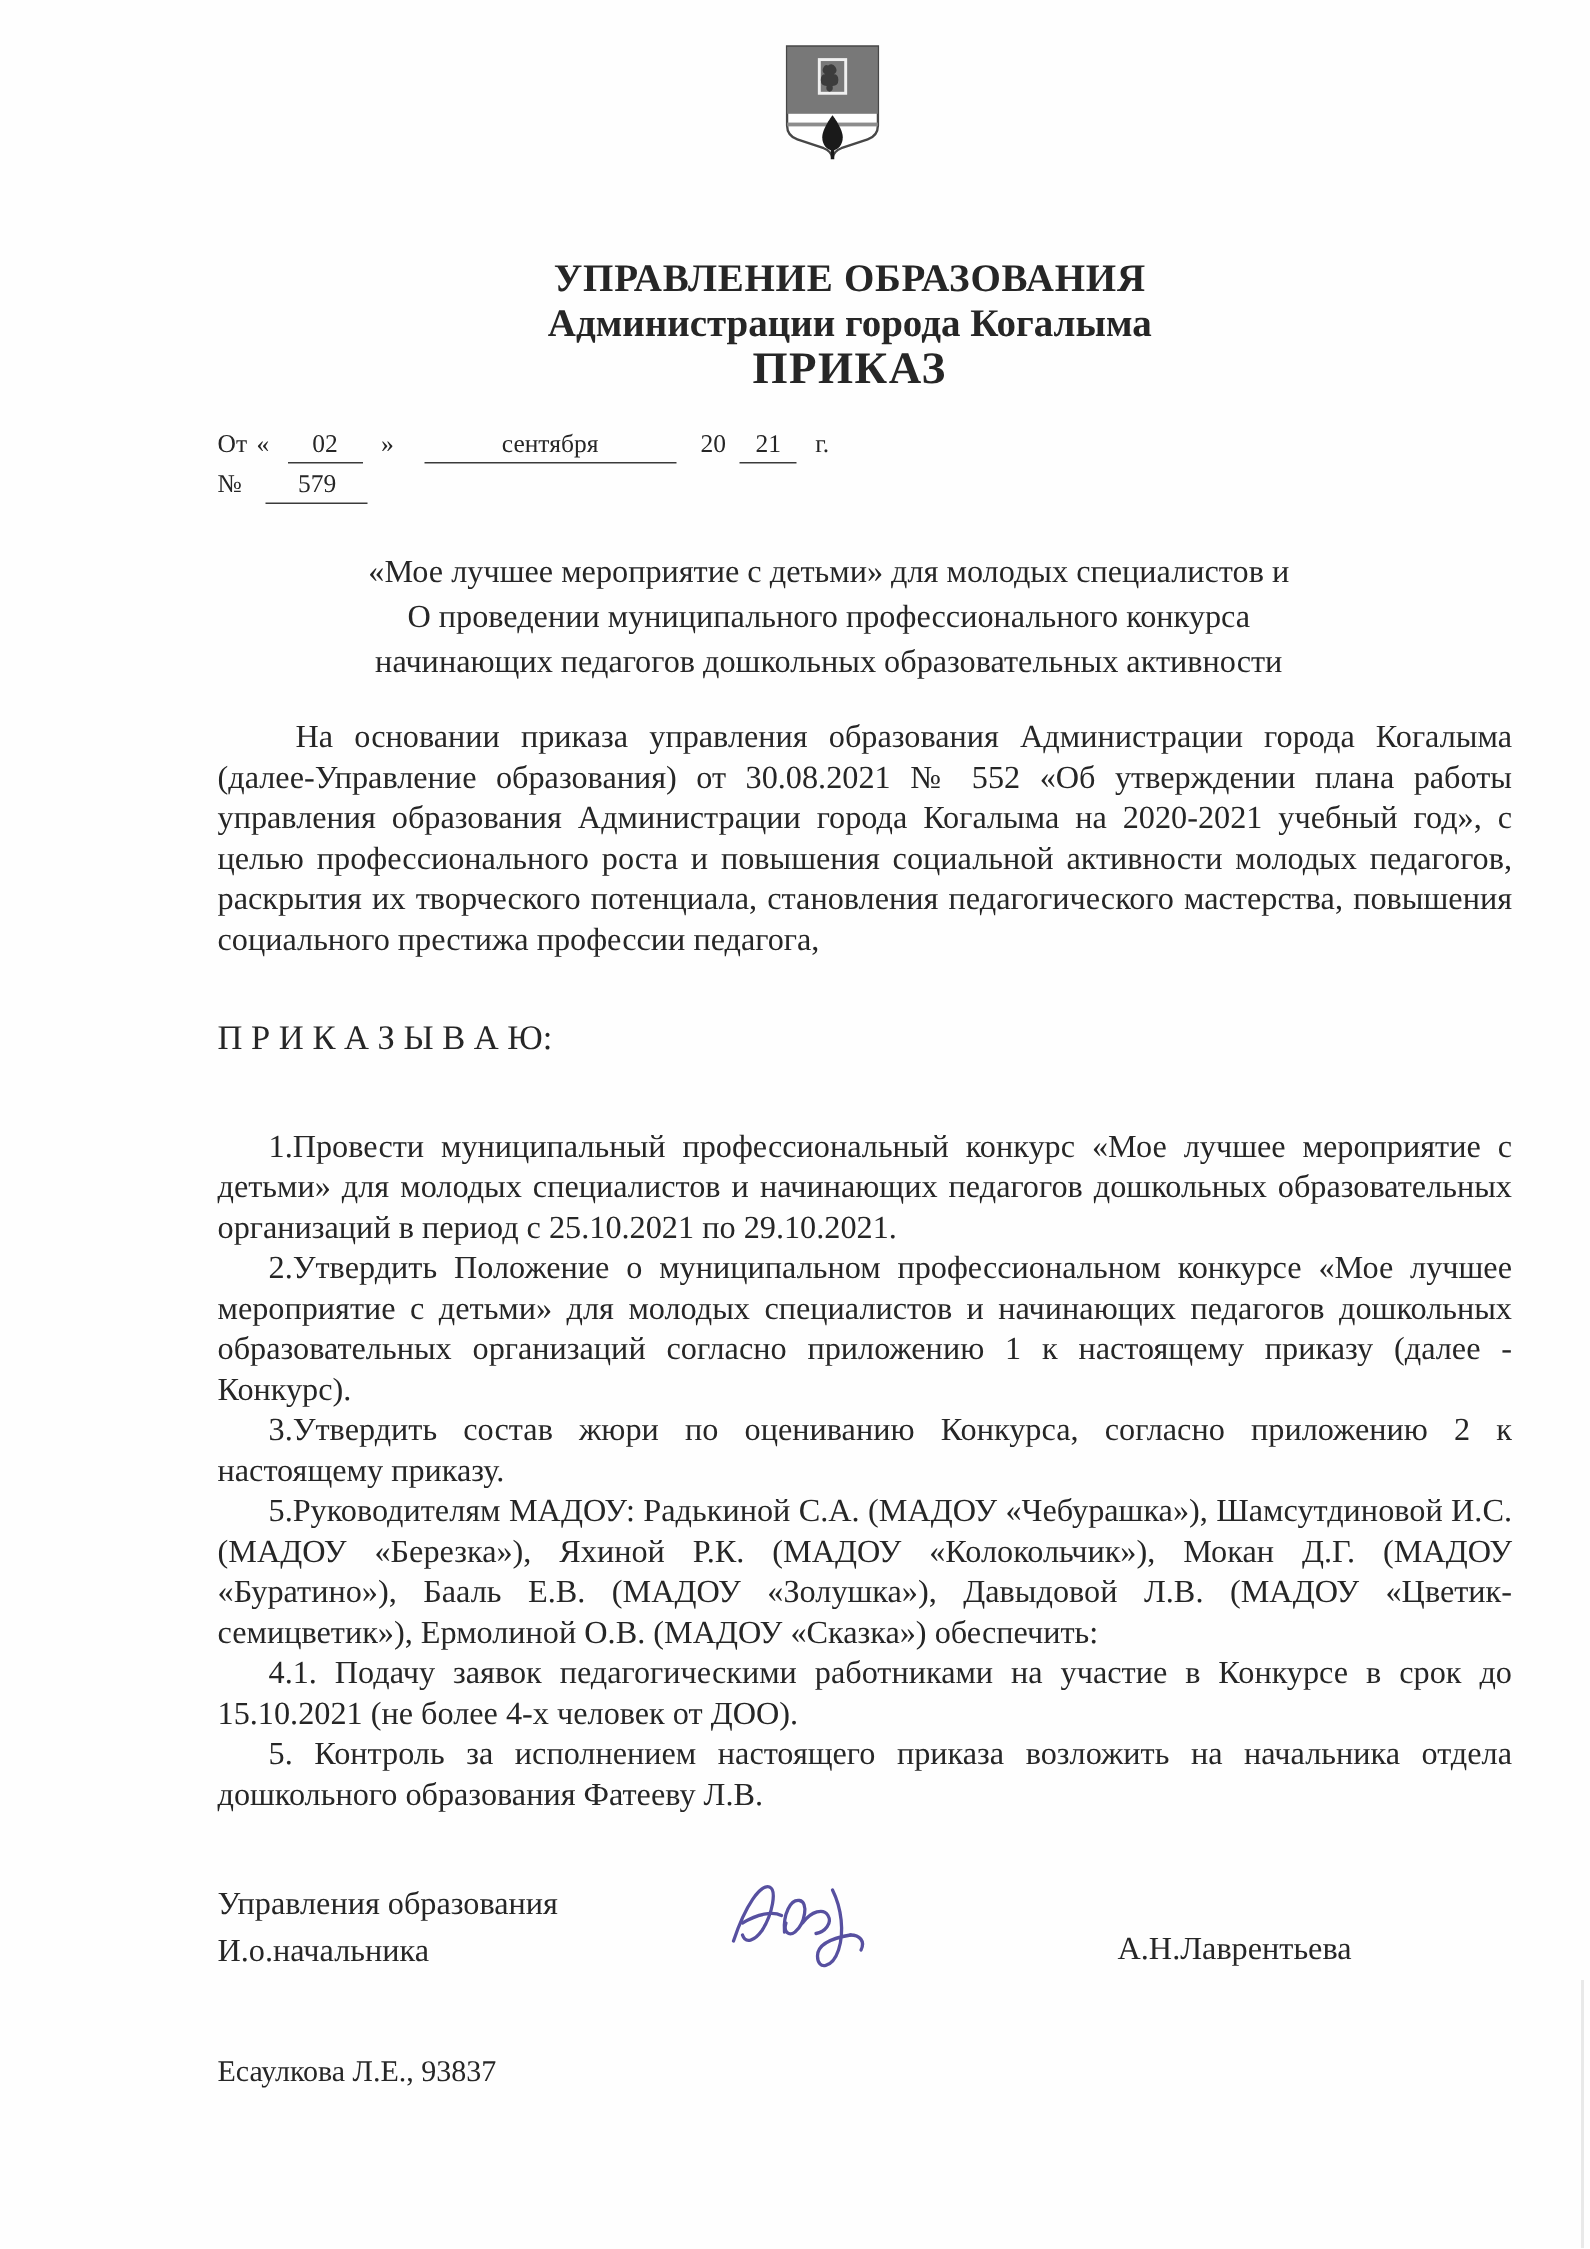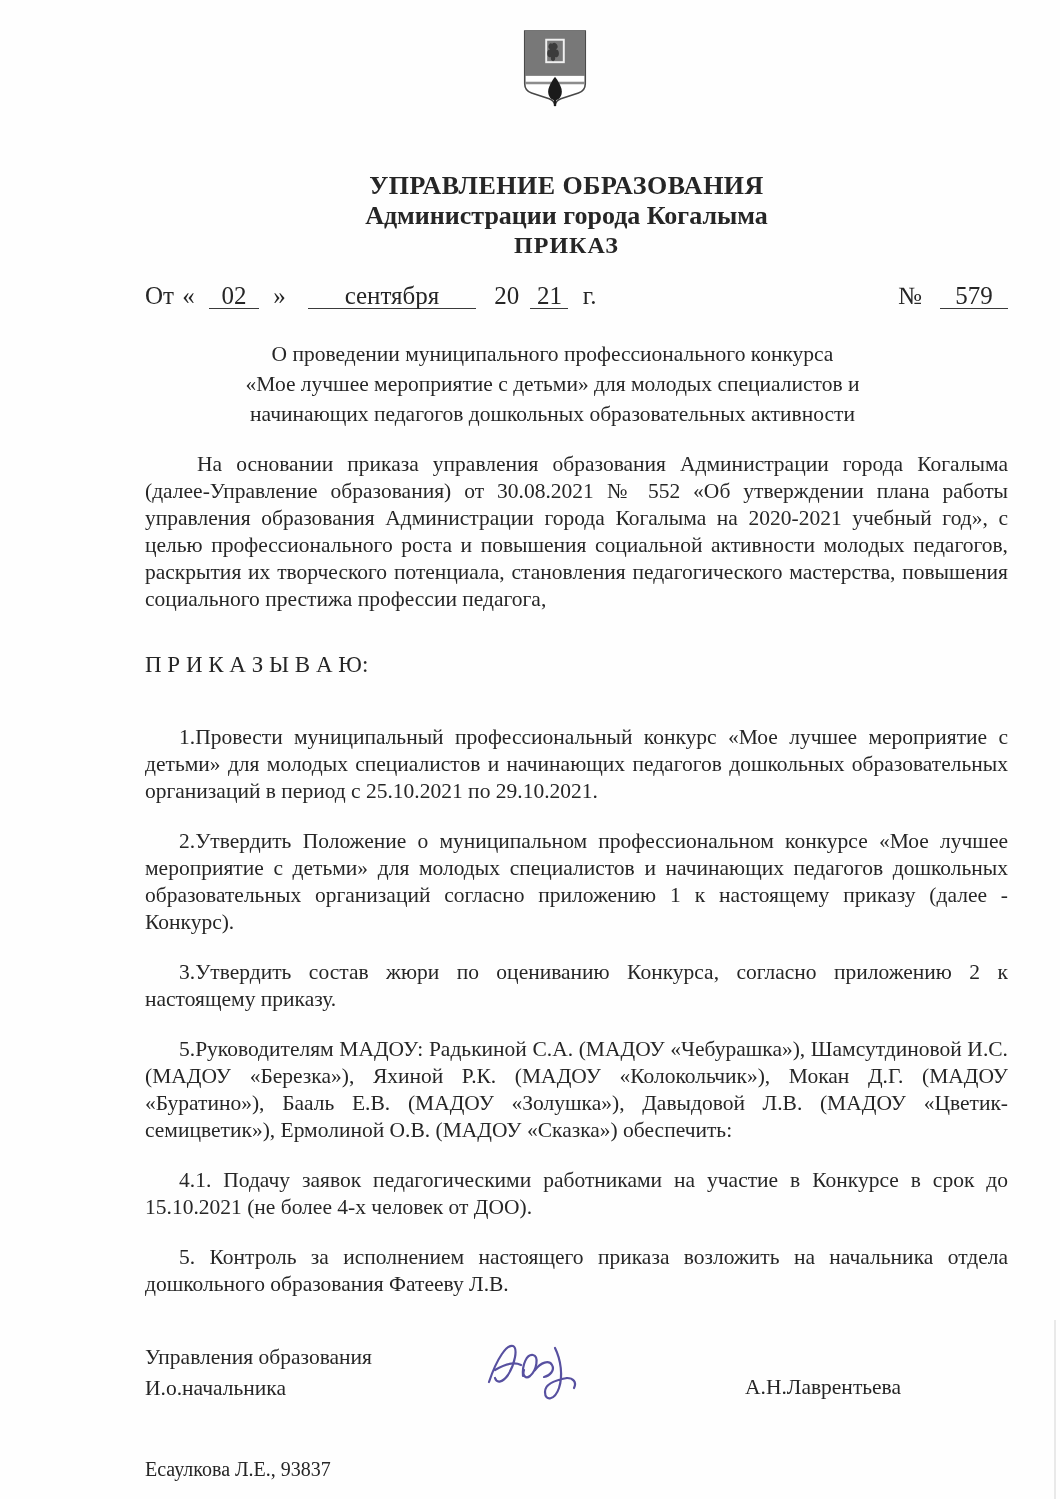--- a/index.html
+++ b/index.html
@@ -19,44 +19,44 @@
   .content{padding:0 52px 0 145px;}
 
   .emblem-wrap{display:flex; justify-content:center; padding-top:28px;
     transform:translateX(25px);}
   .emblem{width:72px; height:84px; display:block;}
 
   .org-header{margin-top:58px; text-align:center; font-weight:bold;
     transform:translateX(-10px);}
   .org-line1{font-size:26px; line-height:32px; letter-spacing:.5px;}
   .org-line2{font-size:26px; line-height:28px;}
-  .doc-type{font-size:24px; line-height:31px; letter-spacing:1px;}
+  .doc-type{font-size:30px; line-height:31px; letter-spacing:1px;}
 
   .date-row{margin-top:21px; display:flex; justify-content:space-between;
-    align-items:baseline; font-size:25px;}
+    align-items:baseline; font-size:17px;flex-direction:column;}
   .date-left span{display:inline-block;}
   .blank{display:inline-block; border-bottom:1.6px solid var(--underline);
     text-align:center; line-height:24px;}
   .blank-day{min-width:50px; margin:0 6px;}
   .blank-month{min-width:168px; margin:0 12px 0 14px;}
   .blank-year{min-width:38px; margin:0 8px 0 5px;}
   .blank-number{min-width:68px; margin-left:12px;}
   .q{margin:0 2px;}
 
   .doc-title{margin-top:30px; text-align:center; font-size:21.5px;
     line-height:30px; transform:translateX(-24px);}
 
   .intro{margin-top:22px;}
   p{margin:0; text-align:justify;}
   .intro p{text-indent:52px;}
 
   .prikaz-word{margin-top:38px; font-size:23px; line-height:28px;}
 
   .items{margin-top:45px;}
-  .items p{text-indent:34px;margin-top:23px;}
+  .items p{text-indent:34px;}
 
   .signature-block{position:relative; margin-top:44px; height:80px;}
   .sig-position{line-height:31px;}
   .sig-image{position:absolute; left:330px; top:-22px; width:130px; height:95px;}
   .sig-name{position:absolute; left:600px; top:32px;}
 
   .executor{margin-top:34px; font-size:20px;}
 </style>
 </head>
 <body>
@@ -102,22 +102,22 @@
         <span class="blank blank-year">21</span>
         <span>г.</span>
       </div>
       <div class="number-right">
         <span>№</span>
         <span class="blank blank-number">579</span>
       </div>
     </div>
 
     <div class="doc-title">
+      <div>«Мое лучшее мероприятие с детьми» для молодых специалистов и</div>
       <div>О проведении муниципального профессионального конкурса</div>
-      <div>«Мое лучшее мероприятие с детьми» для молодых специалистов и</div>
       <div>начинающих педагогов дошкольных образовательных активности</div>
     </div>
 
     <div class="intro">
       <p>На основании приказа управления образования Администрации города Когалыма (далее-Управление образования) от 30.08.2021 № 552 «Об утверждении плана работы управления образования Администрации города Когалыма на 2020-2021 учебный год», с целью профессионального роста и повышения социальной активности молодых педагогов, раскрытия их творческого потенциала, становления педагогического мастерства, повышения социального престижа профессии педагога,</p>
     </div>
 
     <div class="prikaz-word">П Р И К А З Ы В А Ю:</div>
 
     <div class="items">

